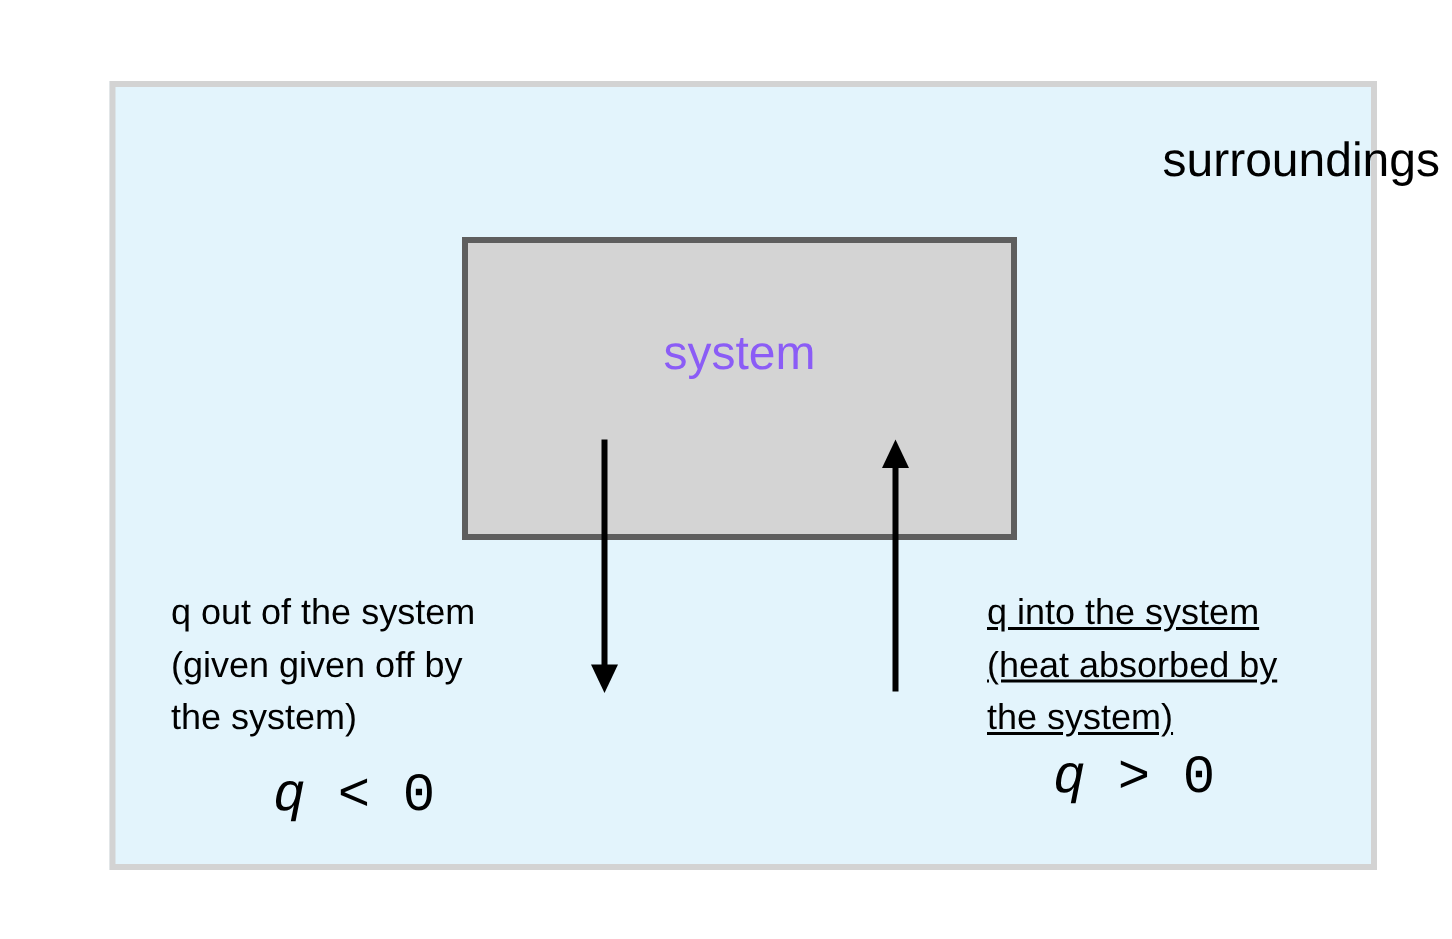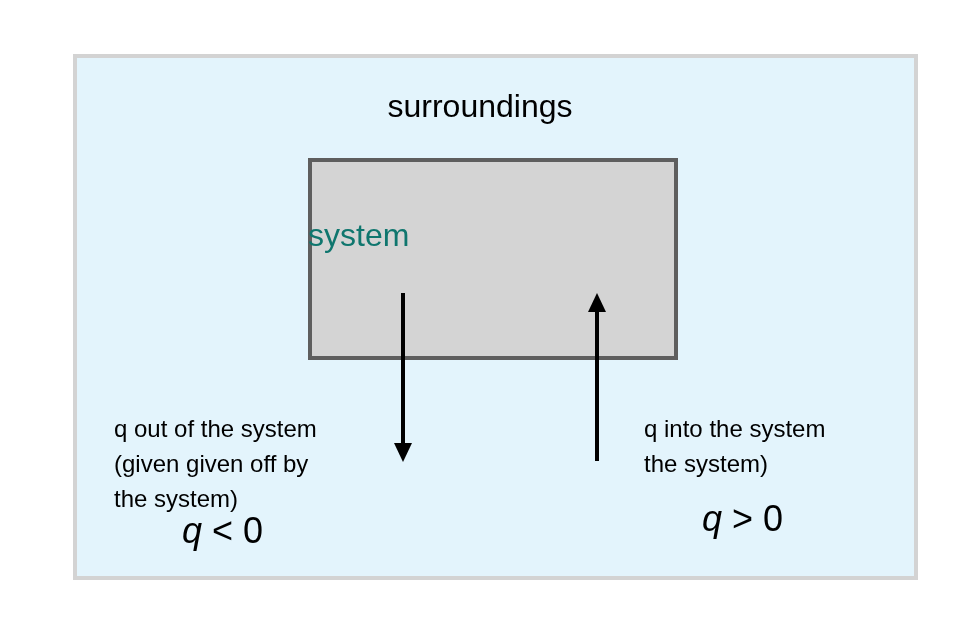--- a/index.html
+++ b/index.html
@@ -1,24 +1,24 @@
 <!DOCTYPE html>
 <html><head>
 <meta charset="utf-8">
 <style>
   html, body { margin: 0; padding: 0; background: #ffffff; }
   body { width: 968px; height: 626px; position: relative; overflow: hidden; font-family: "Liberation Sans", sans-serif; }
   .surroundings { position: absolute; left: 73px; top: 54px; width: 837px; height: 518px; background: #e3f4fc; border: 4px solid #d3d3d3; }
-  .title { position: absolute; left: 0; width: 960px; top: 88px; text-align: center; font-size: 32px; color: #000; }
+  .title { position: absolute; left: 0; width: 960px; top: 88px; text-align: right; font-size: 32px; color: #000; }
   .system { position: absolute; left: 308px; top: 158px; width: 362px; height: 194px; background: #d4d4d4; border: 4px solid #5e5e5e; }
-  .system-label { position: absolute; left: 308px; width: 370px; top: 217px; font-size: 32px; color: #0f766e; }
-  .desc { position: absolute; font-size: 24px; line-height: 35px; color: #000; margin-top: 20px; }
+  .system-label { position: absolute; left: 308px; width: 370px; top: 217px; text-align: center; font-size: 32px; color: #8b5cf6; }
+  .desc { position: absolute; font-size: 24px; line-height: 35px; color: #000; }
   .desc-left { left: 114px; top: 391px; }
-  .desc-right { left: 644px; top: 391px; }
-  .math { position: absolute; font-family: Liberation Sans, sans-serif; font-size: 36px; color: #000; }
+  .desc-right { left: 658px; top: 391px; text-decoration: underline; }
+  .math { position: absolute; font-family: Liberation Mono, monospace; font-size: 36px; color: #000; }
   .math .var { font-style: italic; }
   .math-left { left: 182px; top: 510px; }
   .math-right { left: 702px; top: 498px; }
   svg.arrows { position: absolute; left: 0; top: 0; }
 </style>
 </head>
 <body>
 
 <div class="surroundings"></div>
 <div class="title">surroundings</div>
@@ -44,15 +44,16 @@
 
 <div class="desc desc-left">
   <div>q out of the system</div>
   <div>(given given off by</div>
   <div>the system)</div>
 </div>
 <div class="math math-left"><span class="var">q</span><span> &lt; 0</span></div>
 
 <div class="desc desc-right">
   <div>q into the system</div>
+  <div>(heat absorbed by</div>
   <div>the system)</div>
 </div>
 <div class="math math-right"><span class="var">q</span><span> &gt; 0</span></div>
 
 </body></html>

